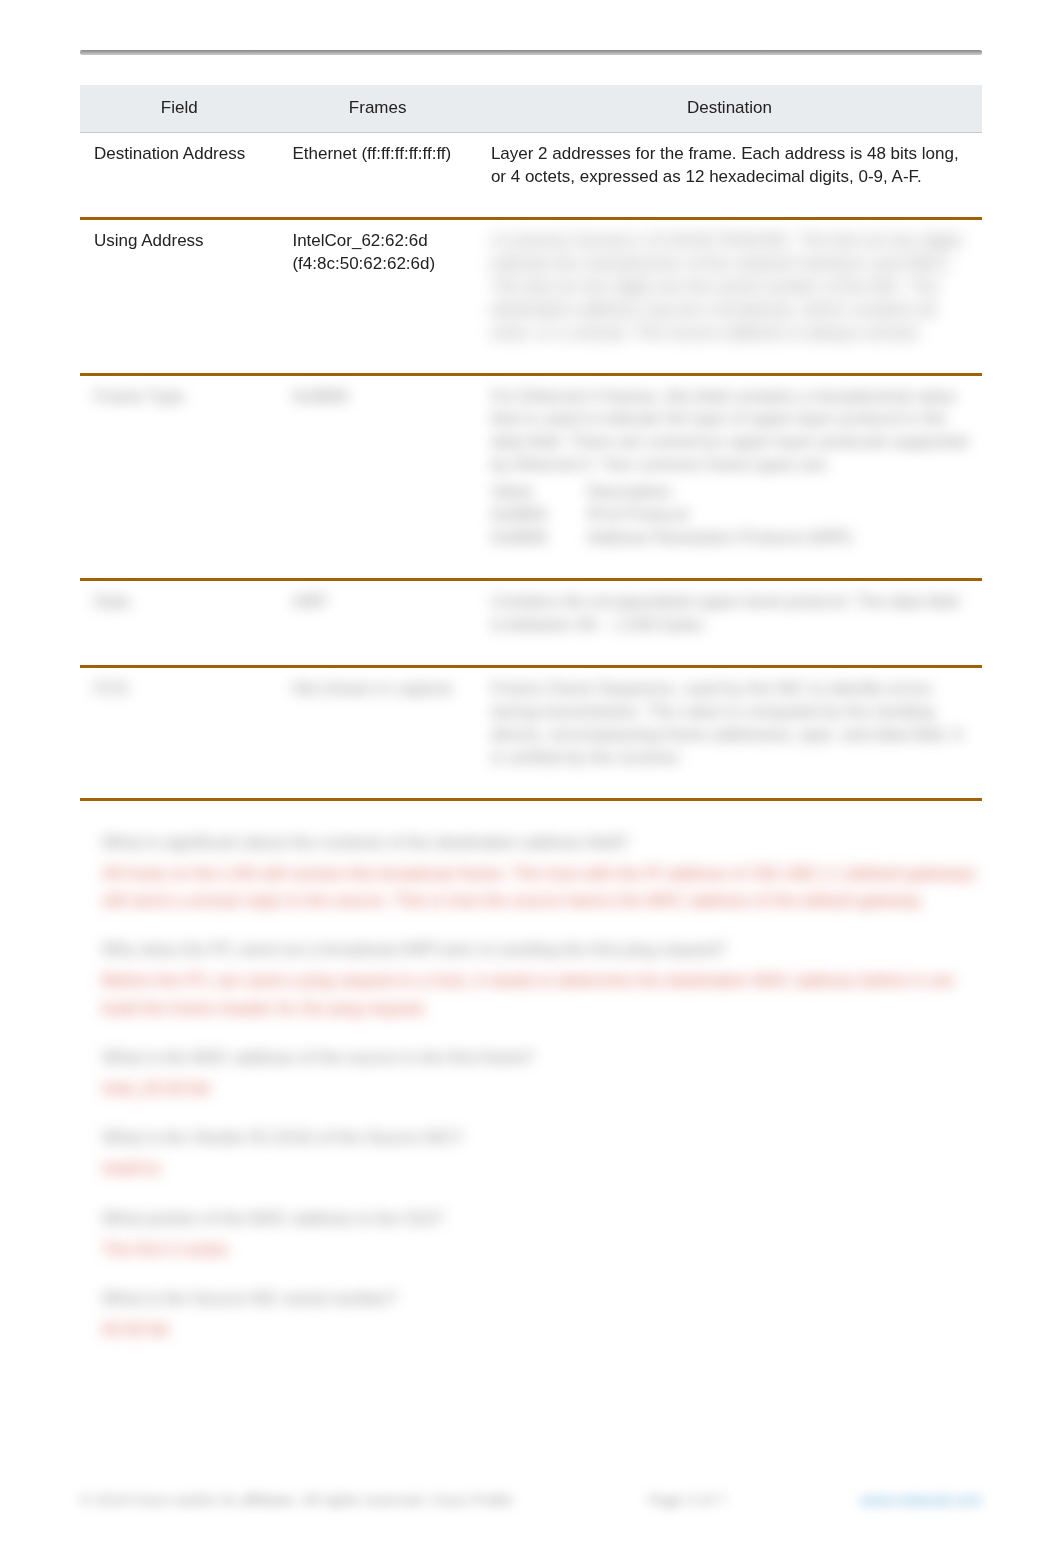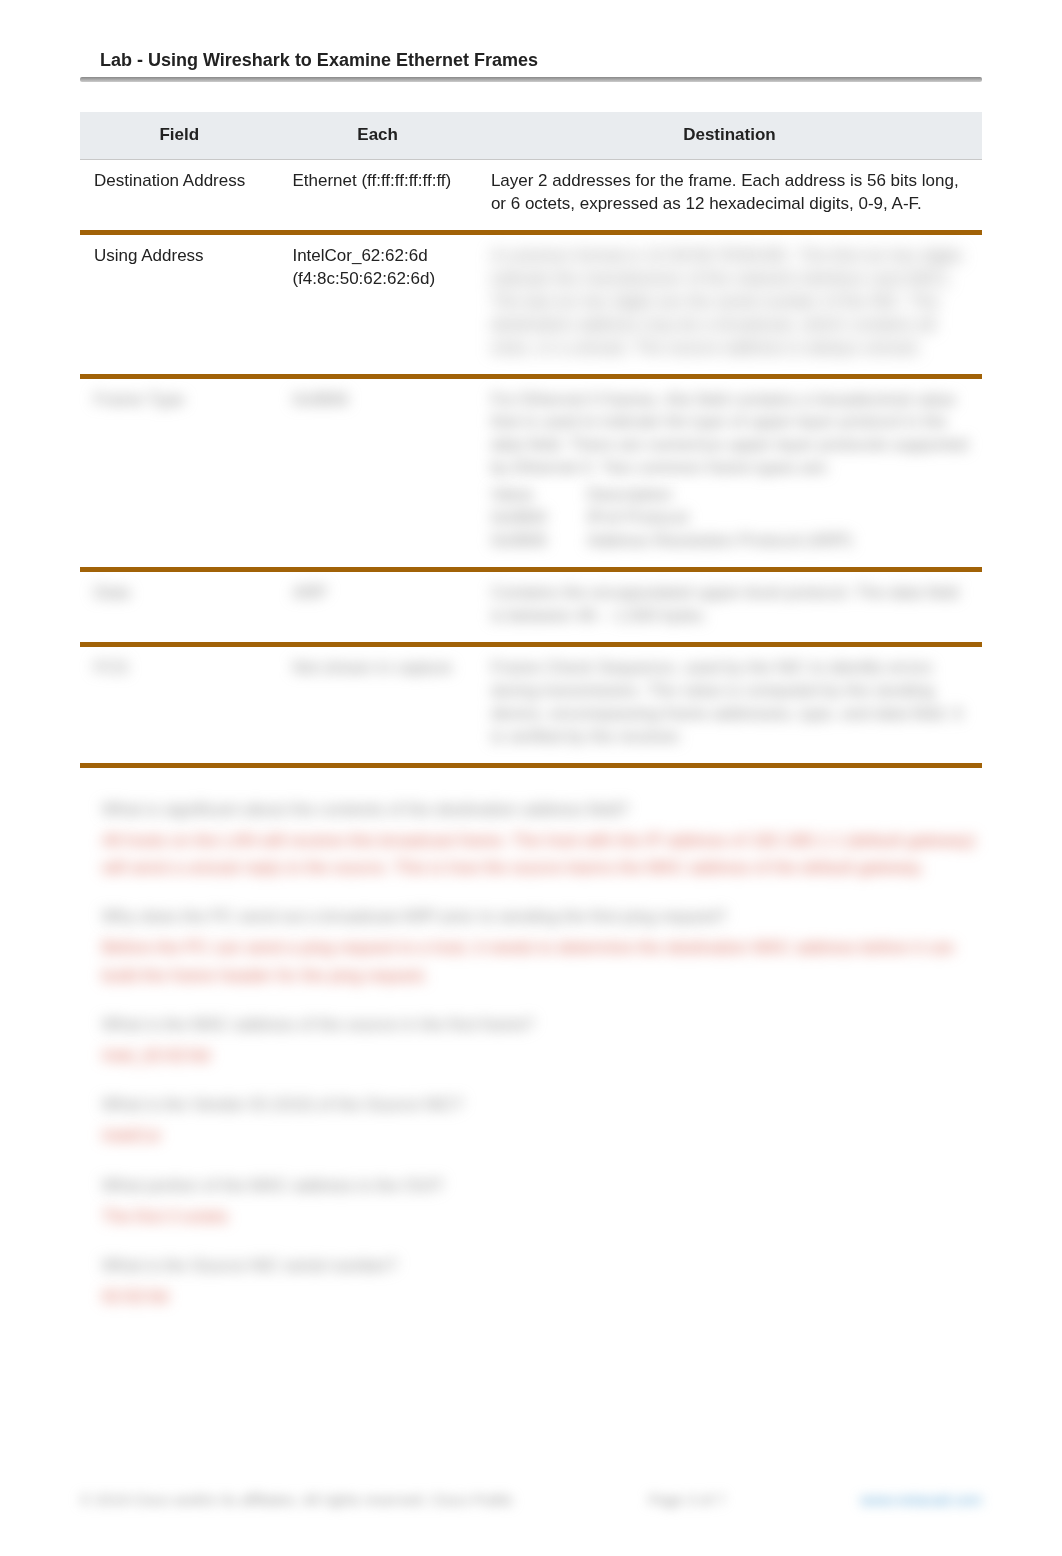--- a/index.html
+++ b/index.html
@@ -31,28 +31,28 @@
   .data-table {
     width: 100%;
     border-collapse: separate;
     border-spacing: 0;
     font-size: 17px;
     line-height: 1.35;
   }
   .data-table th {
     background: #e9ecef;
     border-bottom: 1px solid #c8c8c8;
-    font-weight: bold;
+    font-weight: normal;
     text-align: center;
     padding: 12px 14px;
   }
   .data-table td {
-    padding: 10px 14px 14px 14px;
+    padding: 10px 14px 28px 14px;
     vertical-align: top;
-    border-bottom: 5px solid #a16207;
+    border-bottom: 3px solid #a16207;
   }
   .col-field { width: 22%; }
   .col-value { width: 22%; }
   .col-desc  { width: 56%; }
 
   
   .blur-strong {
     filter: blur(8px);
     color: #8c8c8c;
     user-select: none;
@@ -95,38 +95,37 @@
     margin: 4px 0 0 0;
   }
   .sub-row { display:flex; gap:26px; }
   .sub-row > span:first-child { min-width:70px; }
 </style>
 </head>
 <body>
 
 <div class="page">
 
-  <h1 class="doc-title">Lab - Using Wireshark to Examine Ethernet Frames</h1>
   <div class="title-rule"></div>
 
   <table class="data-table">
     <thead>
       <tr>
         <th class="col-field">Field</th>
-        <th class="col-value">Each</th>
+        <th class="col-value">Frames</th>
         <th class="col-desc">Destination</th>
       </tr>
     </thead>
     <tbody>
 
       <tr>
         <td>Destination Address</td>
         <td>Ethernet (ff:ff:ff:ff:ff:ff)</td>
         <td>
-          <span>Layer 2 addresses for the frame. Each address is 56 bits long, or 6 octets, expressed as 12 hexadecimal digits, 0-9, A-F.</span>
+          <span>Layer 2 addresses for the frame. Each address is 48 bits long, or 4 octets, expressed as 12 hexadecimal digits, 0-9, A-F.</span>
         </td>
       </tr>
 
       <tr>
         <td>Using Address</td>
         <td>IntelCor_62:62:6d (f4:8c:50:62:62:6d)</td>
         <td>
           <span class="blur-strong">A common format is 12:34:56:78:9A:BC. The first six hex digits indicate the manufacturer of the network interface card (NIC). The last six hex digits are the serial number of the NIC. The destination address may be a broadcast, which contains all ones, or a unicast. The source address is always unicast.</span>
         </td>
       </tr>

